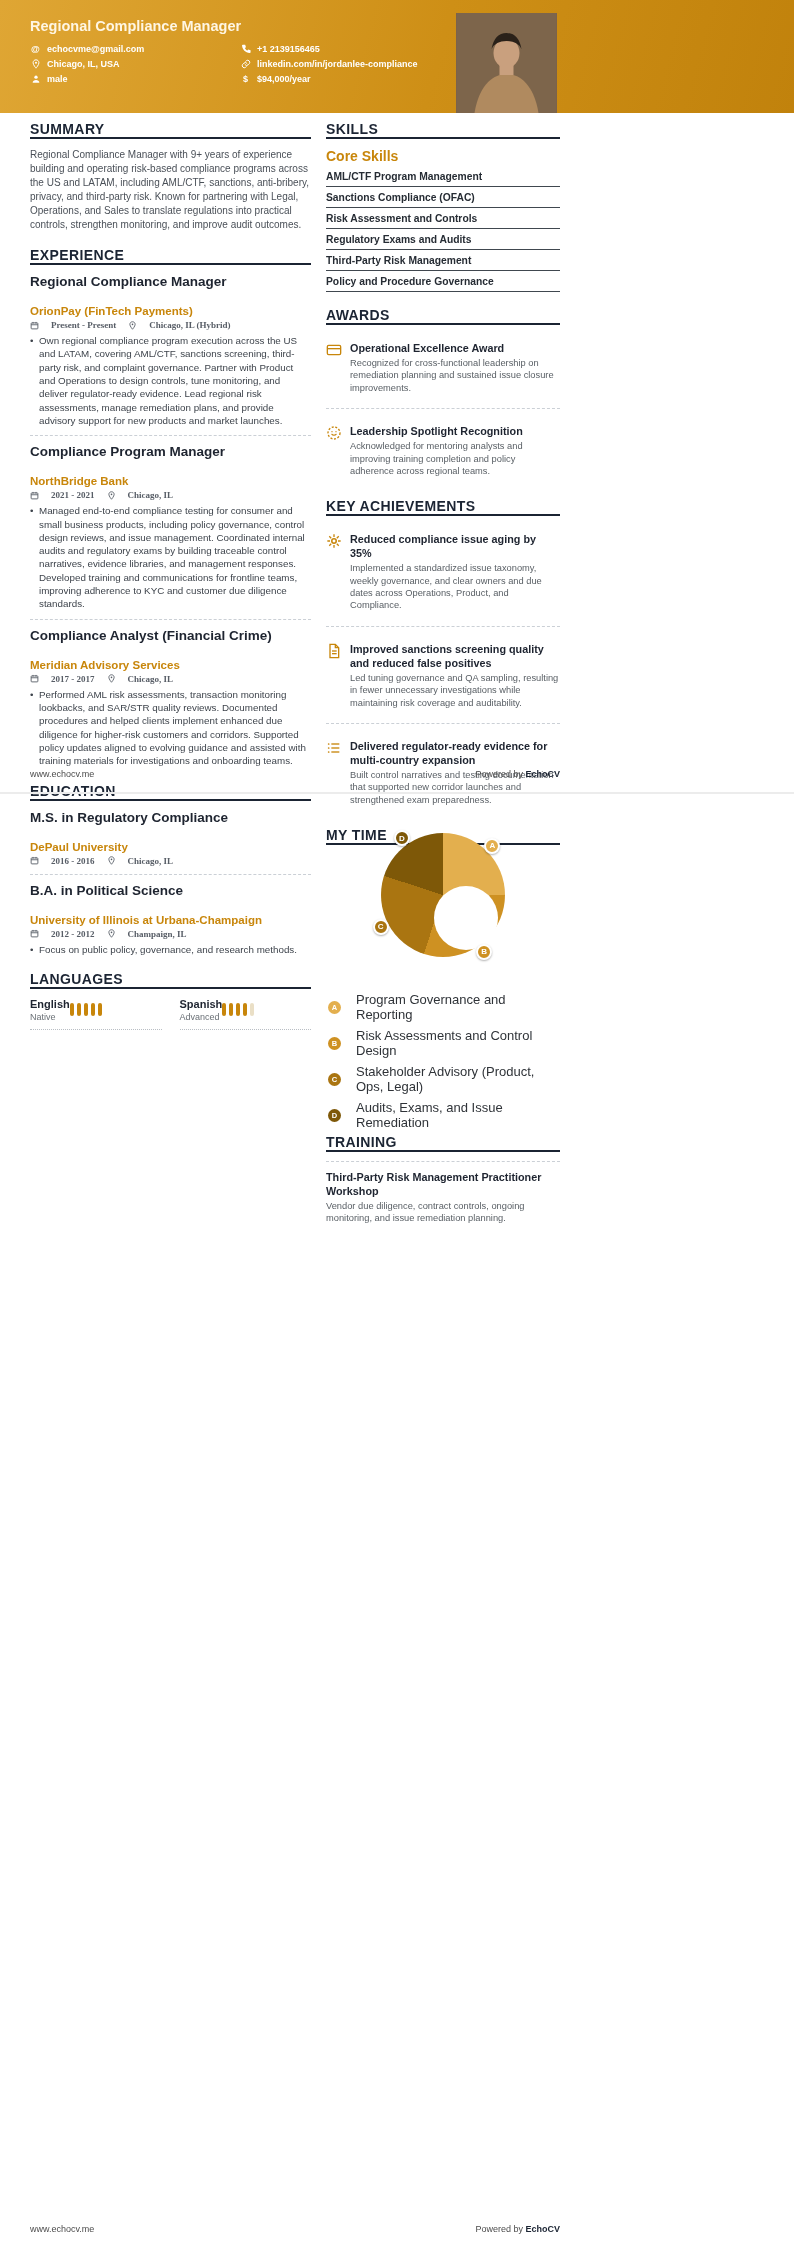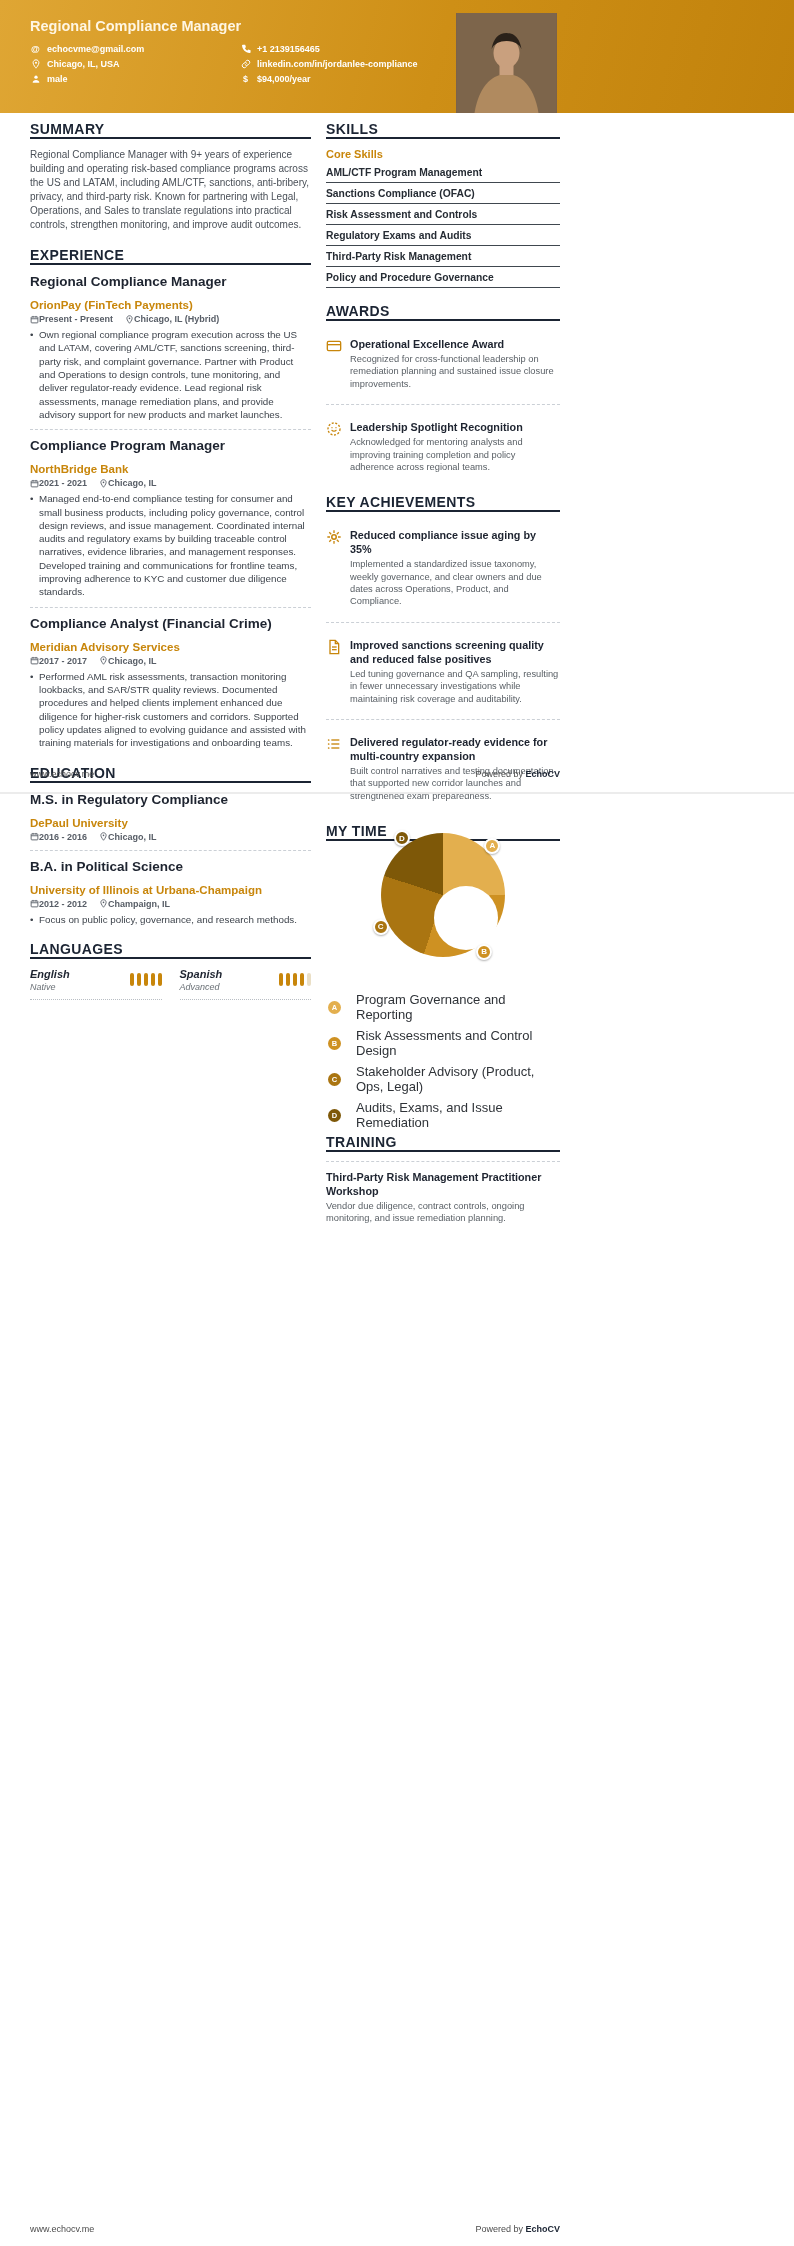--- a/index.html
+++ b/index.html
@@ -21,39 +21,39 @@
   .col-left{position:absolute;left:30px;top:121px;width:281px;}
   .col-right{position:absolute;left:326px;top:121px;width:234px;}
   .col-page2{position:absolute;left:326px;top:806px;width:234px;}
 
   .sec{font-size:14px;font-weight:800;color:#1B2433;letter-spacing:.4px;padding-bottom:0;border-bottom:2.5px solid #1B2433;margin:0 0 9px 0;}
   .section{margin-bottom:15px;}
 
   .summary-text{font-size:10px;color:#4A5058;line-height:1.4;margin:0;}
 
   .xp h3{font-size:13.5px;font-weight:700;color:#1E2430;margin:0 0 2px;}
-  .org{font-size:11.5px;font-weight:700;color:#C8860B;margin:10px 0 3px;}
+  .org{font-size:11.5px;font-weight:700;color:#C8860B;margin:16px 0 3px;}
   .meta{display:flex;gap:12px;font-size:9px;font-weight:600;color:#575D66;margin-bottom:4px;align-items:center;}
-  .mi{display:inline-flex;align-items:center;gap:0;color:#575D66;}
+  .mi{display:inline-flex;align-items:center;gap:12px;color:#575D66;font-family:Liberation Serif, serif;}
   .mi svg{display:block;}
   .bullets{margin:0;padding:0;list-style:none;}
   .bullets li{font-size:9.8px;color:#3E444C;line-height:1.36;padding-left:9px;position:relative;}
   .bullets li::before{content:"•";position:absolute;left:0;color:#3E444C;}
   .dash{border:none;border-top:1px dashed #CBD0D6;margin:8px 0;}
 
-  .skill-group{font-size:11px;font-weight:800;color:#C8860B;margin:1px 0 2px;}
+  .skill-group{font-size:14px;font-weight:800;color:#C8860B;margin:1px 0 2px;}
   .skill{font-size:10.3px;font-weight:700;color:#262C34;padding:5px 0 4px;border-bottom:1.6px solid #40474F;}
 
   .card{display:flex;gap:8px;padding:7px 0 6px;}
   .card .ic{flex:0 0 16px;color:#C8860B;padding-top:1px;}
   .card-title{font-size:10.8px;font-weight:700;color:#1E2430;line-height:1.3;margin:0 0 2px;}
   .card-desc{font-size:9.3px;color:#5A6066;line-height:1.33;margin:0;}
 
   .langs{display:flex;gap:18px;}
-  .lang{flex:1;display:flex;justify-content:space-between;align-items:center;border-bottom:1px dotted #B9BEC4;padding-bottom:7px;font-style:italic;}
+  .lang{flex:1;display:flex;align-items:center;border-bottom:1px dotted #B9BEC4;padding-bottom:7px;}
   .lang-name{font-size:11px;font-weight:700;color:#1E2430;}
   .lang-level{font-size:9px;color:#6A7076;margin-top:2px;}
   .bars{display:flex;gap:3px;}
   .bar{width:4px;height:13px;border-radius:2px;background:#EADFC6;}
   .bar.filled{background:#C8860B;}
 
   
   .chart-wrap{position:relative;width:170px;height:170px;margin:4px auto 12px;}
   .donut{position:absolute;left:23px;top:23px;width:124px;height:124px;border-radius:50%;}
   .hole{position:absolute;left:53px;top:53px;width:64px;height:64px;border-radius:50%;background:#fff;}

